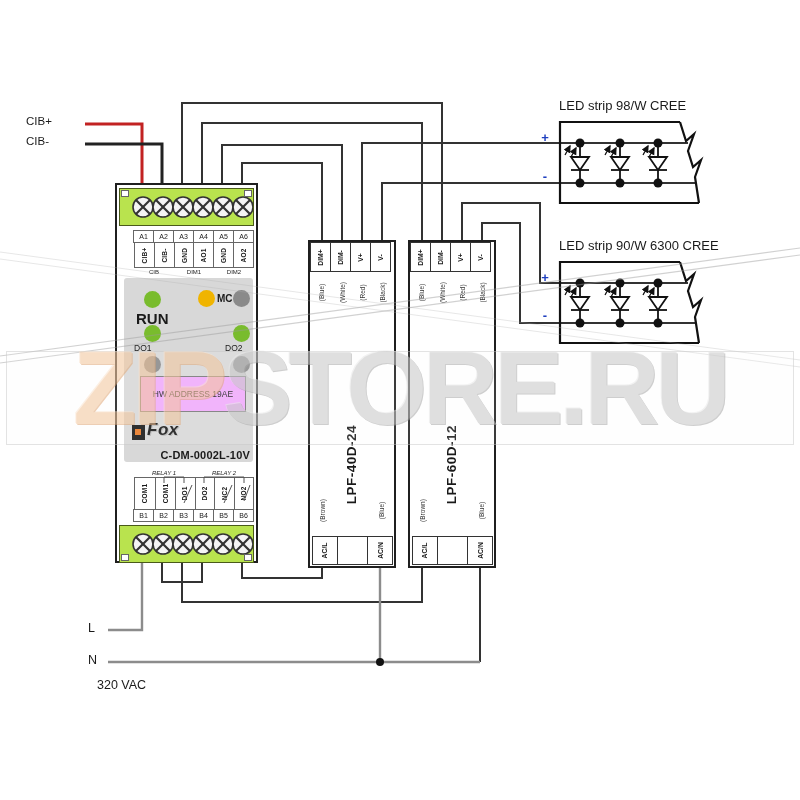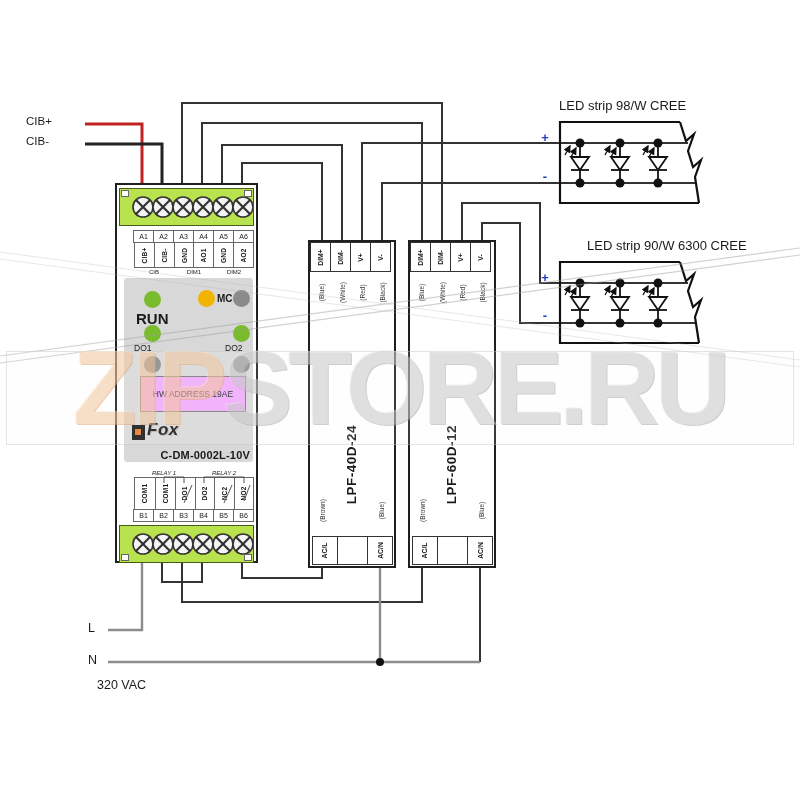--- a/index.html
+++ b/index.html
@@ -370,21 +370,21 @@
       <div class="accell" style="left:27px;width:31px;"></div>
       <div class="accell" style="left:57px;width:26px;">
           <span>AC/N</span>
         </div>
     </div>
   </div>
 
   <div class="lbl striplbl" style="left:559px;top:98px;">LED strip 98/W CREE</div>
   <div class="lbl pm" style="left:536px;top:130px;">+</div>
   <div class="lbl pm" style="left:536px;top:169px;">-</div>
-  <div class="lbl striplbl" style="left:587px;top:238px;text-align:center;">LED strip 90/W 6300 CREE</div>
+  <div class="lbl striplbl" style="left:559px;top:238px;text-align:center;">LED strip 90/W 6300 CREE</div>
   <div class="lbl pm" style="left:536px;top:270px;">+</div>
   <div class="lbl pm" style="left:536px;top:308px;">-</div>
 
   <div class="lbl mains" style="left:88px;top:621px;">L</div>
   <div class="lbl mains" style="left:88px;top:653px;">N</div>
   <div class="lbl mains" style="left:97px;top:678px;">320 VAC</div>
 
   <div id="wm-layer">
     <svg class="abs" style="left:0;top:0;" width="800" height="800" viewBox="0 0 800 800">
       <g stroke="#9a9a9a" stroke-width="1.2" opacity="0.45">

